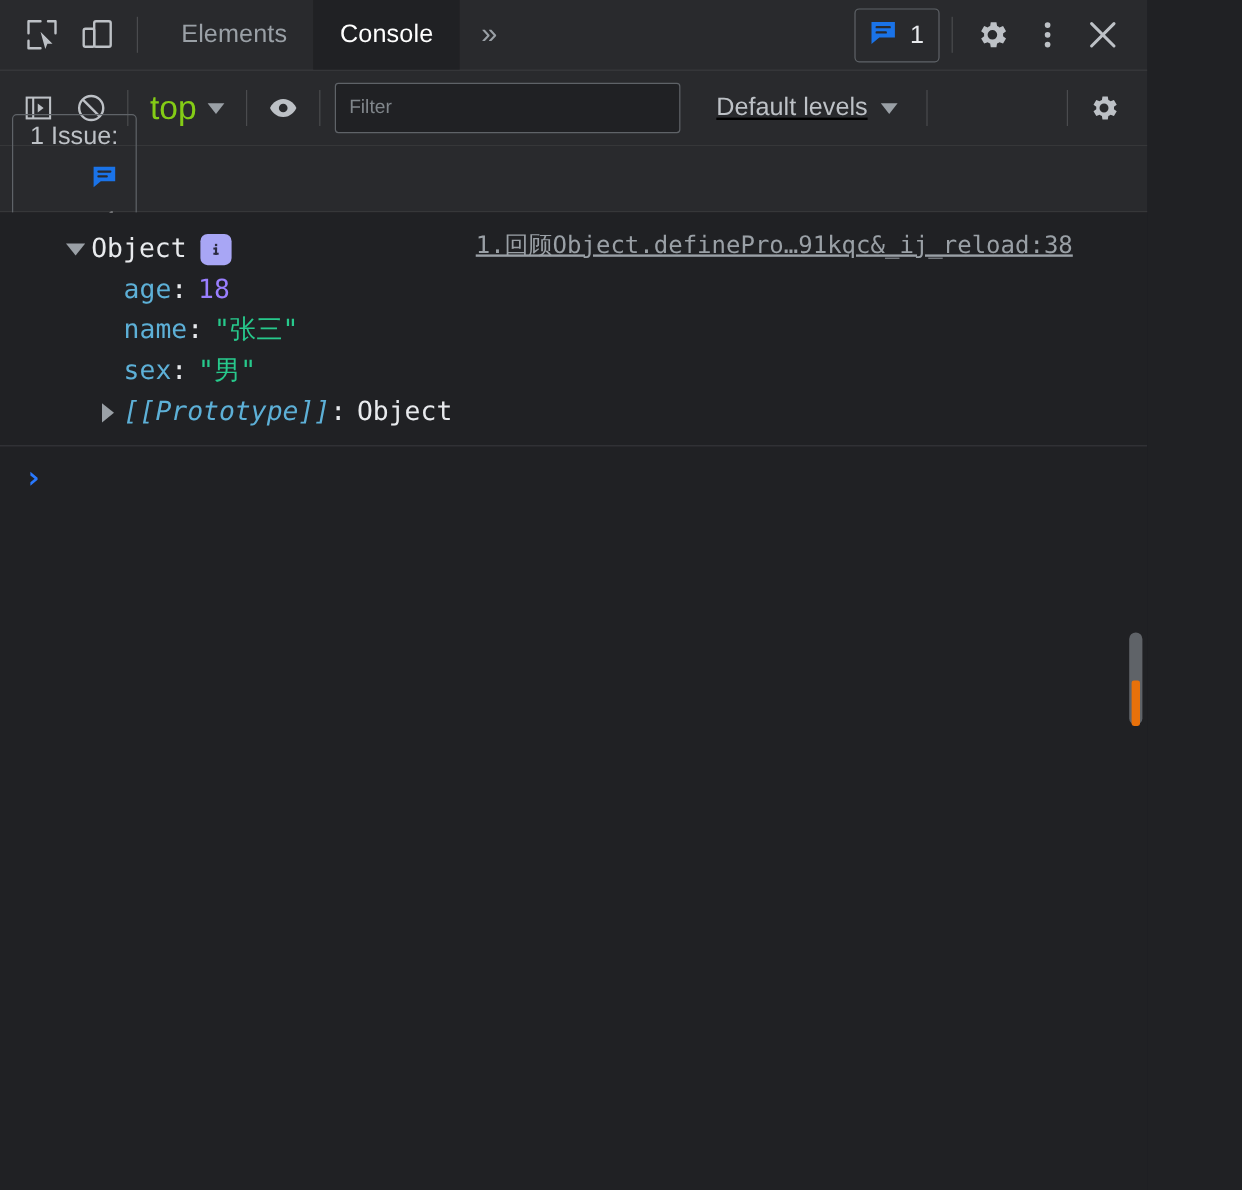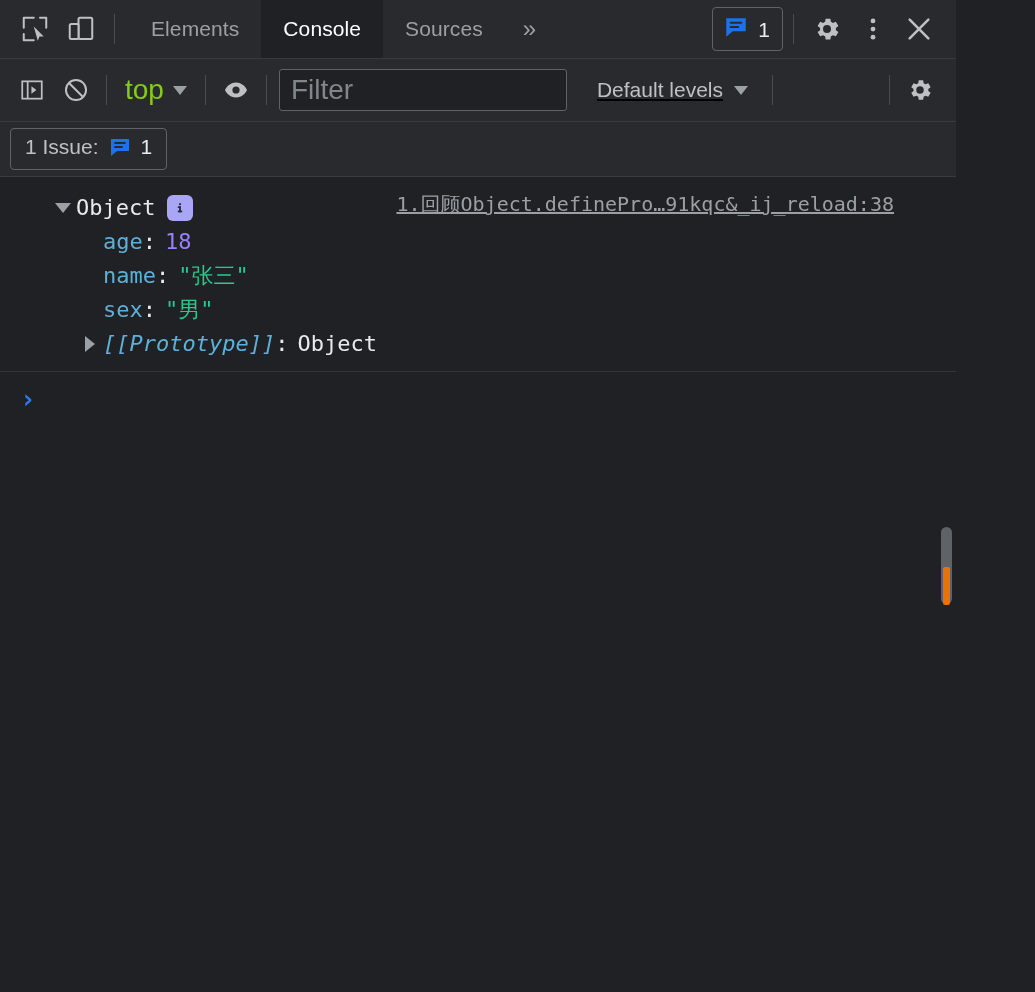--- a/index.html
+++ b/index.html
@@ -146,21 +146,21 @@
     border-radius: 3px;
     display: flex;
     align-items: center;
     padding: 0 11px;
     margin-left: 4px;
     box-sizing: border-box;
     cursor: text;
   }
   .filter-box .ph {
     color: #80868b;
-    font-size: 28px;
+    font-size: 16px;
   }
   .levels {
     display: flex;
     align-items: center;
     gap: 11px;
     padding: 0 16px;
     margin-left: 14px;
     cursor: pointer;
     text-decoration: underline;
   }
@@ -186,26 +186,27 @@
     height: 54px;
     min-height: 54px;
     background: #292a2d;
     display: flex;
     align-items: center;
     padding-left: 10px;
     border-bottom: 1px solid #3a3b3e;
   }
   .issue-pill {
     display: flex;
-    align-items: flex-start;
+    align-items: flex-end;
     gap: 9px;
     border: 1px solid #5f6368;
     border-radius: 4px;
     padding: 6px 14px;
     cursor: pointer;
+    flex-direction: column;
   }
   .issue-pill .txt {
     color: #bdc1c6;
     font-size: 21px;
   }
   .issue-pill .n {
     color: #e8eaed;
     font-size: 21px;
   }
 
@@ -352,21 +353,20 @@
           <rect x="3" y="8" width="7" height="12" rx="1.2" stroke="#bdc1c6" stroke-width="1.6" fill="#292a2d"></rect>
         </svg>
       </div>
 
       <div class="vsep"></div>
     </div>
 
     <div class="tabs">
       <div class="tab">Elements</div>
       <div class="tab active">Console</div>
-      <div class="tab">Sources</div>
       <div class="tab-more">»</div>
     </div>
 
     <div class="tb-right">
       <div class="issues-chip">
         <span>
           <svg width="26" height="26" viewBox="0 0 24 24">
             <path d="M3 4 h18 v12 h-12 l-6 5 z" fill="#1a73e8"></path>
             <path d="M7 8 h10 M7 12 h7" stroke="#292a2d" stroke-width="1.8" stroke-linecap="round"></path>
           </svg>

